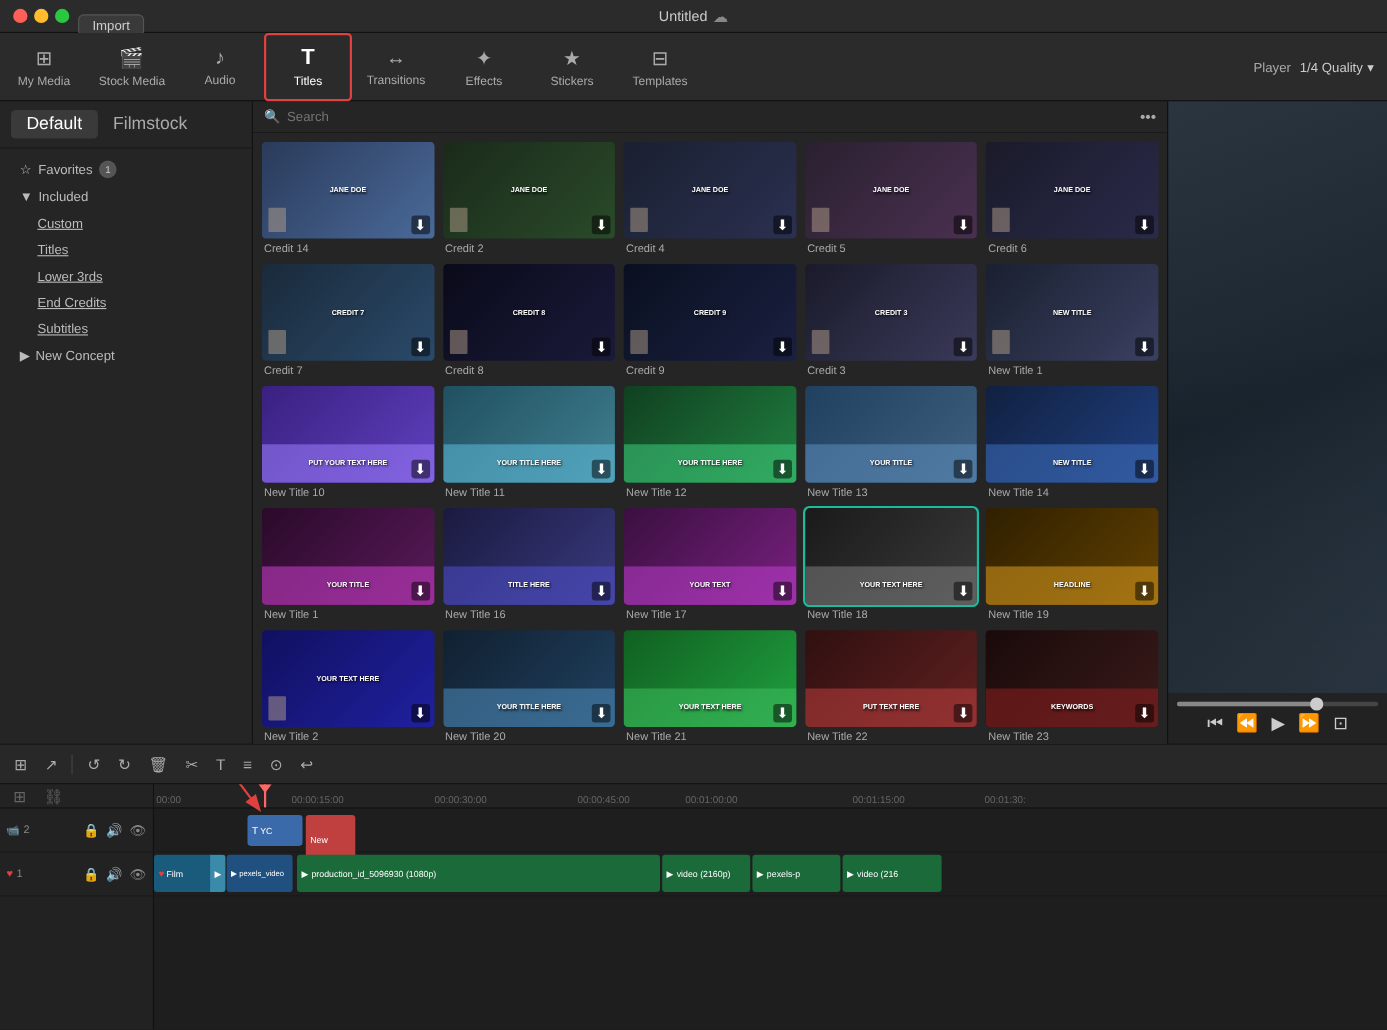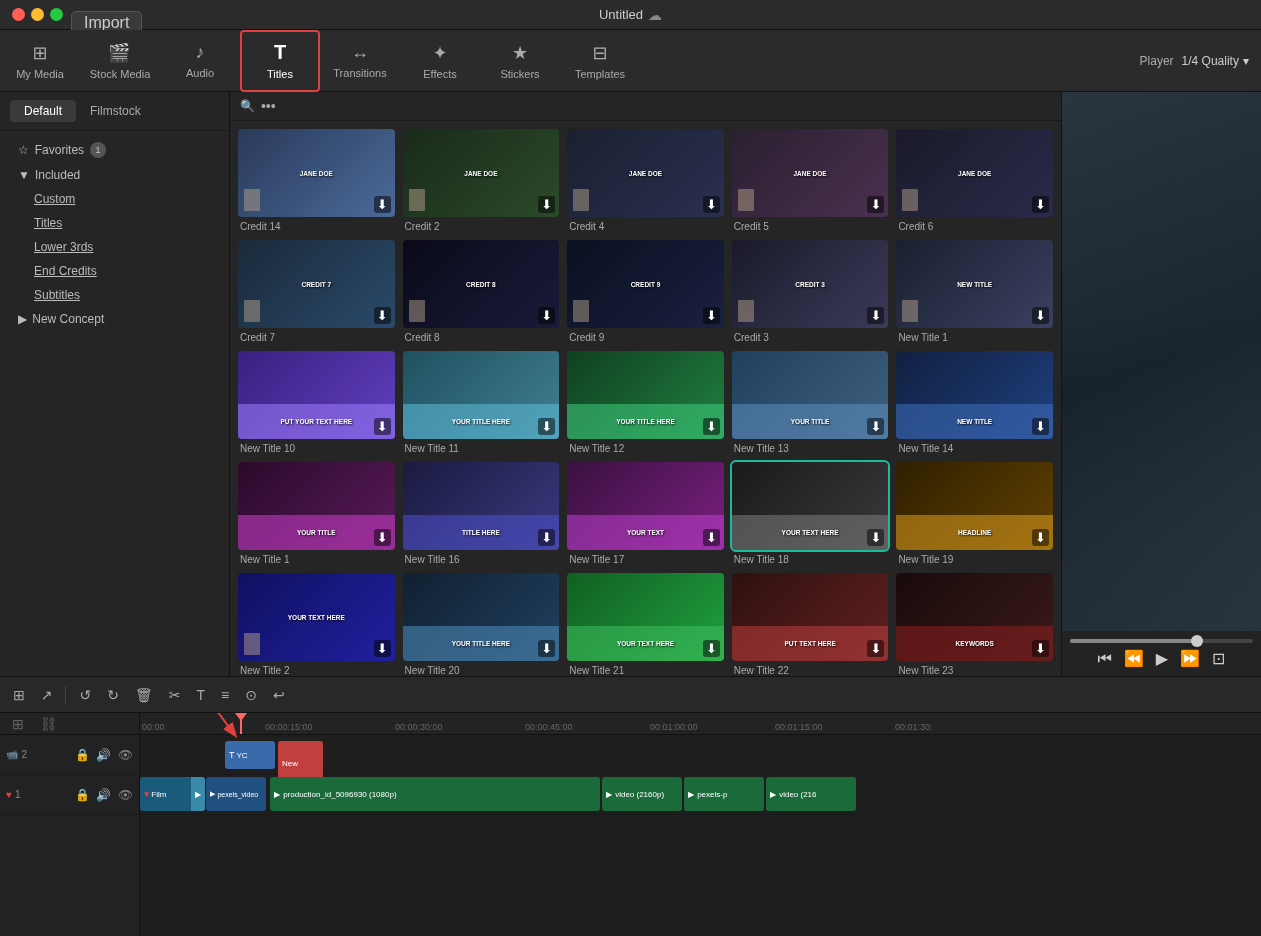--- a/index.html
+++ b/index.html
@@ -30,21 +30,21 @@
     }
     .tl-red { background: #ff5f57; }
     .tl-yellow { background: #ffbd2e; }
     .tl-green { background: #28c840; }
     .import-btn {
       background: #3a3a3a;
       border: 1px solid #555;
       border-radius: 5px;
       color: #ccc;
       padding: 2px 12px;
-      font-size: 16px;
+      font-size: 12px;
       cursor: pointer;
       margin-top: 17px;
     }
     .title-center {
       position: absolute;
       left: 50%;
       transform: translateX(-50%);
       color: #ccc;
       font-size: 13px;
       display: flex;
@@ -120,21 +120,21 @@
     .sidebar-tabs {
       display: flex;
       gap: 0;
       padding: 8px 10px;
       border-bottom: 1px solid #1a1a1a;
     }
     .sidebar-tab {
       padding: 4px 14px;
       border-radius: 4px;
       cursor: pointer;
-      font-size: 12px;
+      font-size: 16px;
       color: #aaa;
     }
     .sidebar-tab.active {
       background: #3a3a3a;
       color: #fff;
     }
     .sidebar-section {
       padding: 6px 10px;
     }
     .favorites-item {
@@ -553,20 +553,21 @@
       <div class="section-header">
         <span>▶</span>
         <span>New Concept</span>
       </div>
     </div>
   </div>
 
   <div class="content-area">
     <div class="search-bar">
       <span>🔍</span>
+      <input type="text" placeholder="Search" style="">
       <button class="more-btn">•••</button>
     </div>
     <div class="grid-container">
       <div class="grid" id="thumb-grid">
           <div class="grid-item">
             <div class="grid-thumb thumb-credit14">
               <div style="position: absolute; bottom: 6px; left: 6px; width: 16px; height: 22px; background: rgba(180, 160, 140, 0.5); border-radius: 1px;"></div>
               <div style="position: absolute; color: rgb(255, 255, 255); font-weight: bold; font-size: 6.5px; text-align: center; padding: 2px; text-shadow: rgba(0, 0, 0, 0.9) 1px 1px 2px; max-width: 90%;">JANE DOE</div>
               <span class="download-icon">⬇</span>
             </div>
@@ -853,21 +854,21 @@
       </div>
     </div>
 
     <div class="timeline-right">
 
       <div class="timeline-ruler">
         <span class="ruler-label" style="left:2px;">00:00</span>
         <span class="ruler-label" style="left:125px;">00:00:15:00</span>
         <span class="ruler-label" style="left:255px;">00:00:30:00</span>
         <span class="ruler-label" style="left:385px;">00:00:45:00</span>
-        <span class="ruler-label" style="left:510px;">00:01:00:00</span>
+        <span class="ruler-label" style="left:483px;">00:01:00:00</span>
         <span class="ruler-label" style="left:635px;">00:01:15:00</span>
         <span class="ruler-label" style="left:755px;text-align:center;">00:01:30:</span>
 
         <div class="timeline-playhead">
           <div class="playhead-triangle"></div>
         </div>
       </div>
 
       <div class="tl-track">
 

